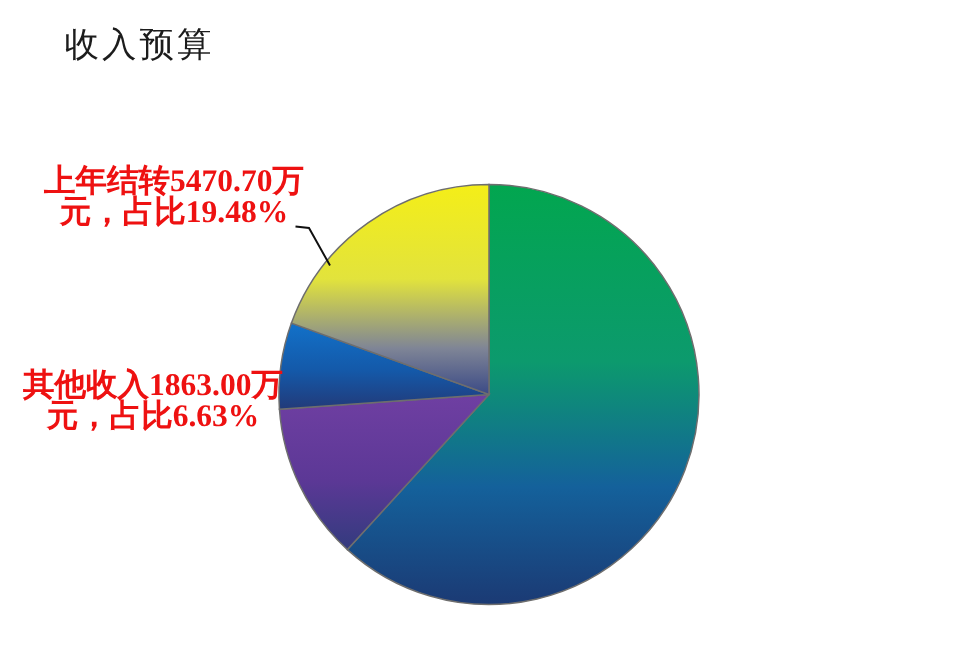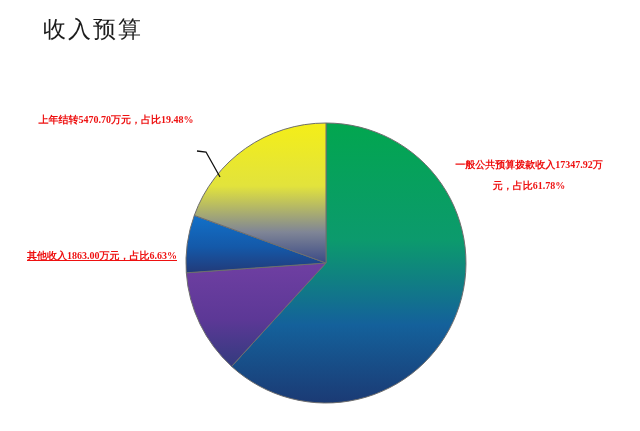--- a/index.html
+++ b/index.html
@@ -32,41 +32,40 @@
     position: absolute;
     left: 0;
     top: 0;
     width: 640px;
     height: 431px;
   }
   .slice-label {
     position: absolute;
     color: #ee1111;
     font-family: "Liberation Serif", serif;
-    font-size: 10px;
+    font-size: 21px;
     line-height: 20.5px;
     font-weight: bold;
     text-align: center;
     white-space: normal;
   }
   #label-general {
     left: 446px;
     top: 155px;
     width: 166px;
   }
   #label-carryover {
     left: 28px;
     top: 110px;
     width: 176px;
   }
   #label-other {
     left: 14px;
     top: 246px;
     width: 176px;
-    text-decoration: underline;
   }
   #label-career {
     left: 48px;
     top: 360px;
     width: 176px;
   }
 </style>
 </head>
 <body>
 
@@ -104,20 +103,19 @@
 
     <path d="M 326.0 263.0 L 231.6 366.4 A 140 140 0 0 1 186.3 272.8 Z" fill="url(#grad-purple)" stroke="#6e6e6e" stroke-width="1"></path>
 
     <path d="M 326.0 263.0 L 186.3 272.8 A 140 140 0 0 1 194.3 215.4 Z" fill="url(#grad-blue)" stroke="#6e6e6e" stroke-width="1"></path>
 
     <path d="M 326.0 263.0 L 194.3 215.4 A 140 140 0 0 1 326.0 123.0 Z" fill="url(#grad-yellow)" stroke="#6e6e6e" stroke-width="1"></path>
 
     <polyline points="197,151 206,152 220,177" fill="none" stroke="#101010" stroke-width="1.3"></polyline>
   </svg>
 
-  <div class="slice-label" id="label-general">一般公共预算拨款收入17347.92万元，占比61.78%</div>
 
   <div class="slice-label" id="label-carryover">上年结转5470.70万元，占比19.48%</div>
 
   <div class="slice-label" id="label-other">其他收入1863.00万元，占比6.63%</div>
 
 
 </div>
 
 </body></html>

